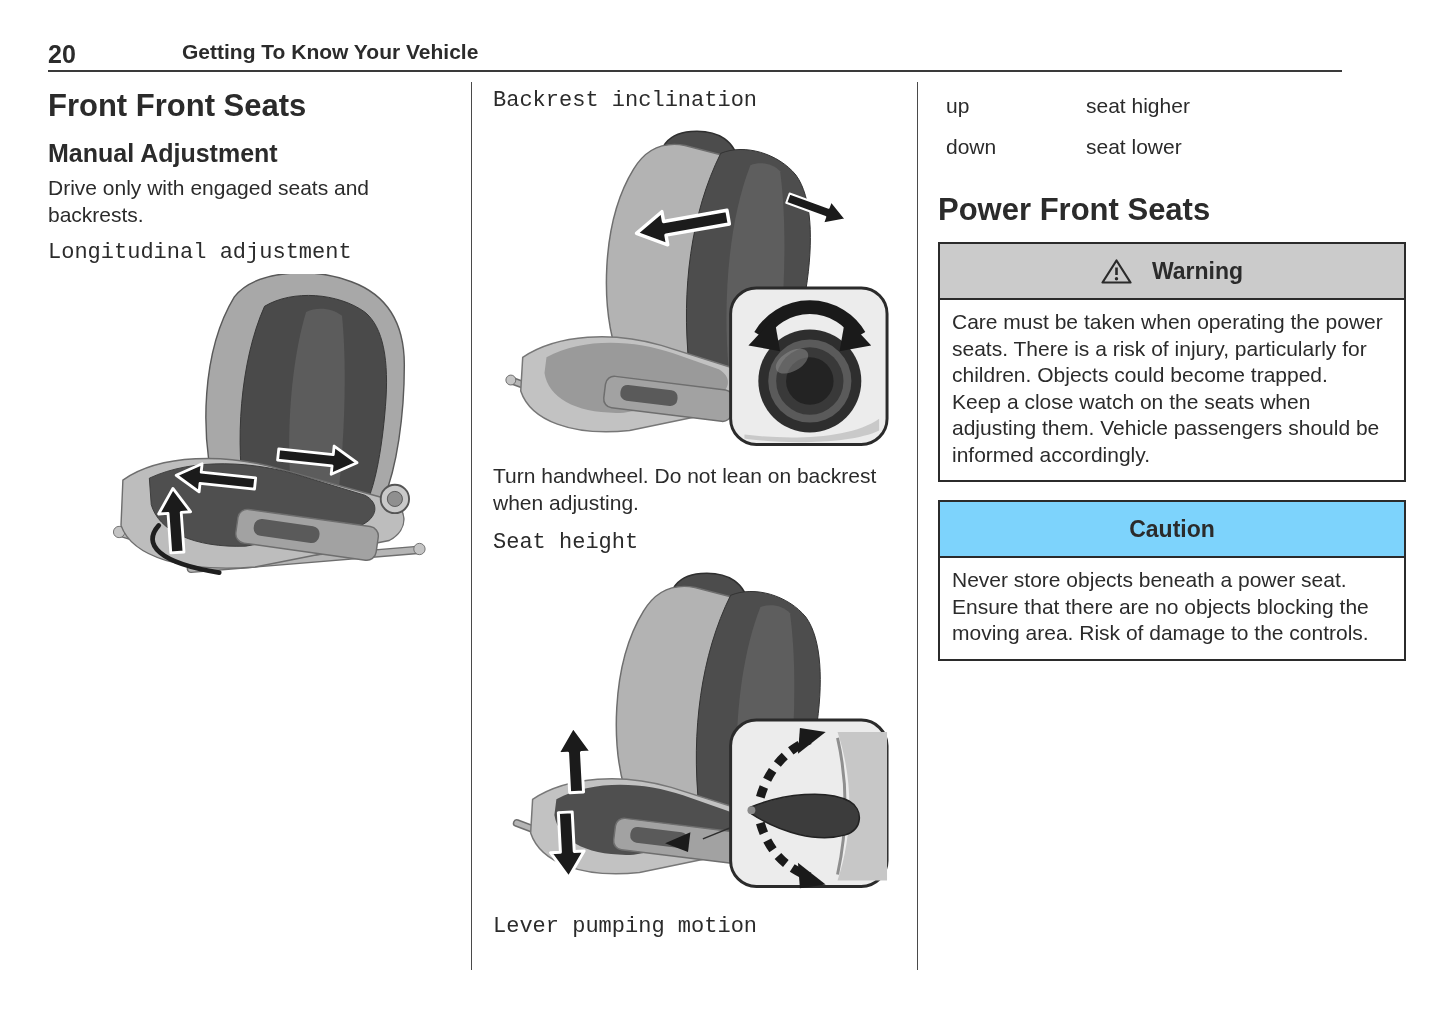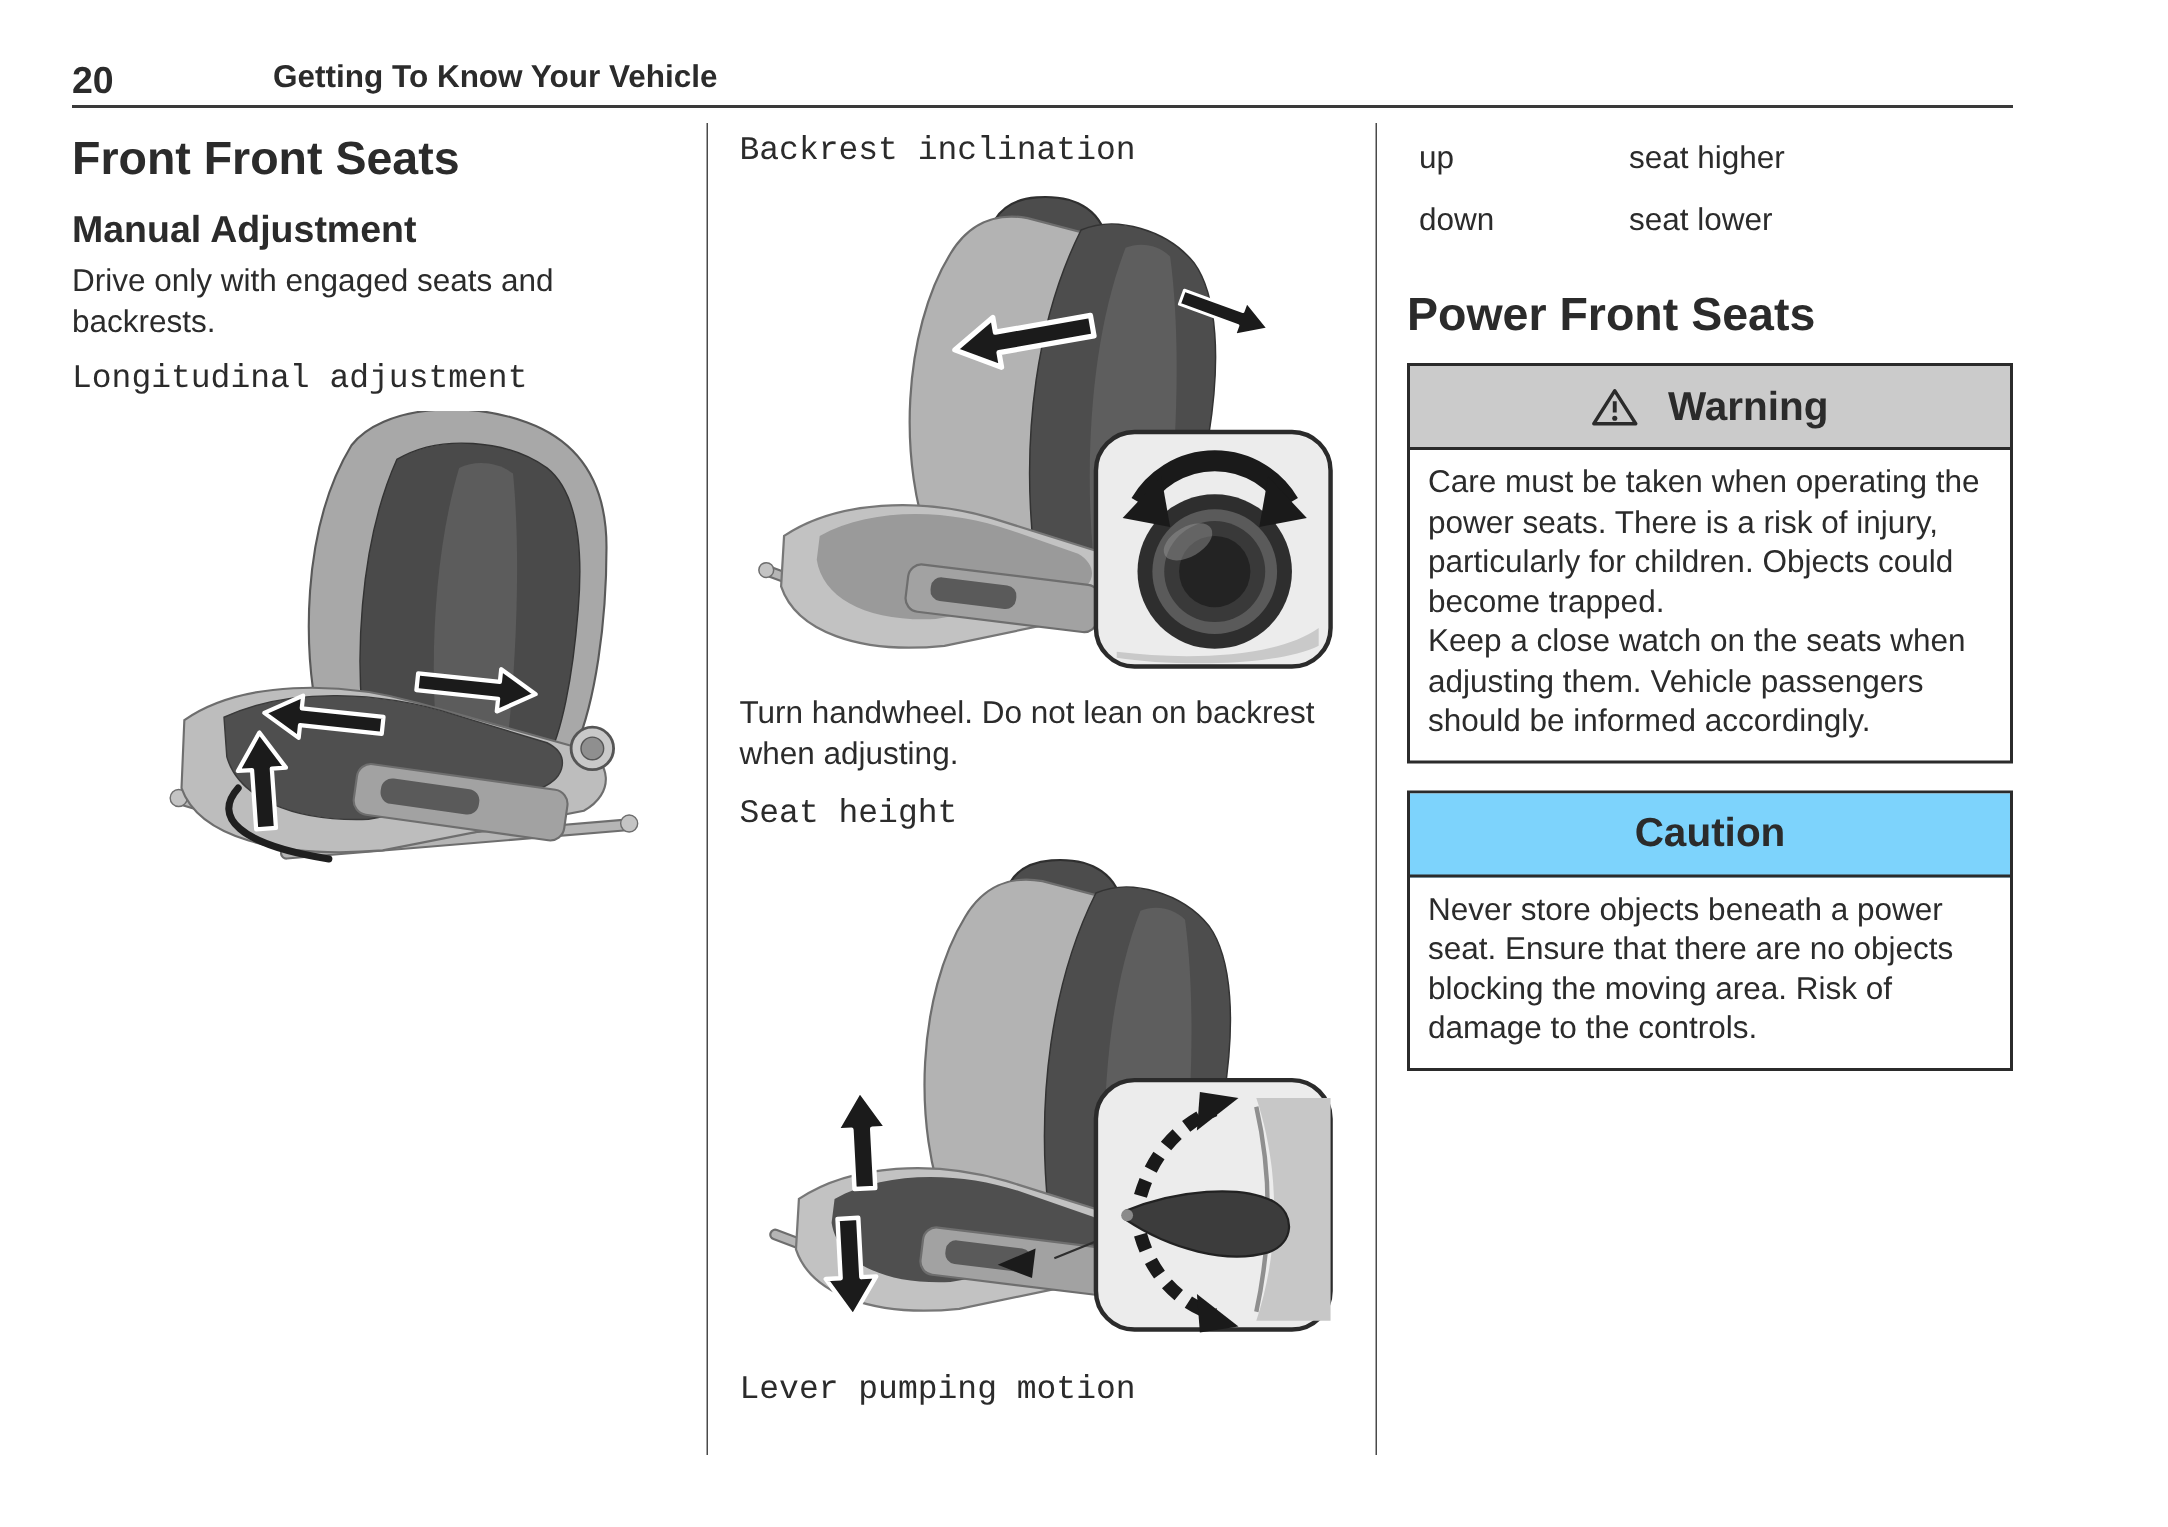--- a/index.html
+++ b/index.html
@@ -8,41 +8,41 @@
        -webkit-font-smoothing:antialiased;}
   .abs{position:absolute;}
   
   .page-num{left:48px;top:40px;font-size:25px;font-weight:700;}
   .page-chapter{left:182px;top:40px;font-size:21px;font-weight:700;}
   .header-rule{left:48px;top:70px;width:1294px;height:0;border-top:2px solid #3a3a3a;}
   
   .col{position:absolute;top:88px;}
   .col1{left:48px;width:402px;}
   .col2{left:493px;width:402px;}
-  .col3{left:938px;width:404px;}
+  .col3{left:938px;width:468px;}
   .vdiv{position:absolute;top:82px;height:888px;width:1px;background:#4a4a4a;}
   .vdiv1{left:471px;}
   .vdiv2{left:917px;}
   
   .h1{font-size:31px;font-weight:700;line-height:36px;margin:0 0 14px 0;}
   .h2{font-size:25px;font-weight:700;line-height:30px;margin:0 0 6px 0;}
   .h3{font-size:22px;font-weight:400;line-height:26px;margin:0 0 6px 0;font-family:Liberation Mono, monospace;}
   .body-text{font-size:21px;font-weight:400;line-height:27px;margin:0;}
   .mb12{margin-bottom:12px;}
   .mt16{margin-top:16px;} .mt12{margin-top:12px;} .mt14{margin-top:14px;}
   
   .kv-table{margin:6px 0 16px 0;}
   .kv-row{display:flex;height:41px;align-items:flex-start;}
   .kv-label{width:140px;font-size:21px;padding-left:8px;}
   .kv-value{font-size:21px;}
   
   .notice-box{border:2px solid #2b2b2b;margin-top:10px;}
   .notice-header{display:flex;align-items:center;justify-content:center;gap:20px;
                  height:54px;border-bottom:2px solid #2b2b2b;
-                 font-size:27px;font-weight:700;}
+                 font-size:23px;font-weight:700;}
   .warning-header{background:#cbcbcb;}
   .caution-header{background:#7dd3fc;}
   .notice-body{padding:9px 12px 12px 12px;font-size:21px;line-height:26.5px;border-radius:32px;}
   .notice-body p{margin:0;}
   .caution-box{margin-top:18px;}
   
   .illus{display:block;}
   .illus1{margin:8px 0 16px 56px;}
   .illus2{margin:6px 0 12px 2px;}
   .illus3{margin:6px 0 22px 2px;}

